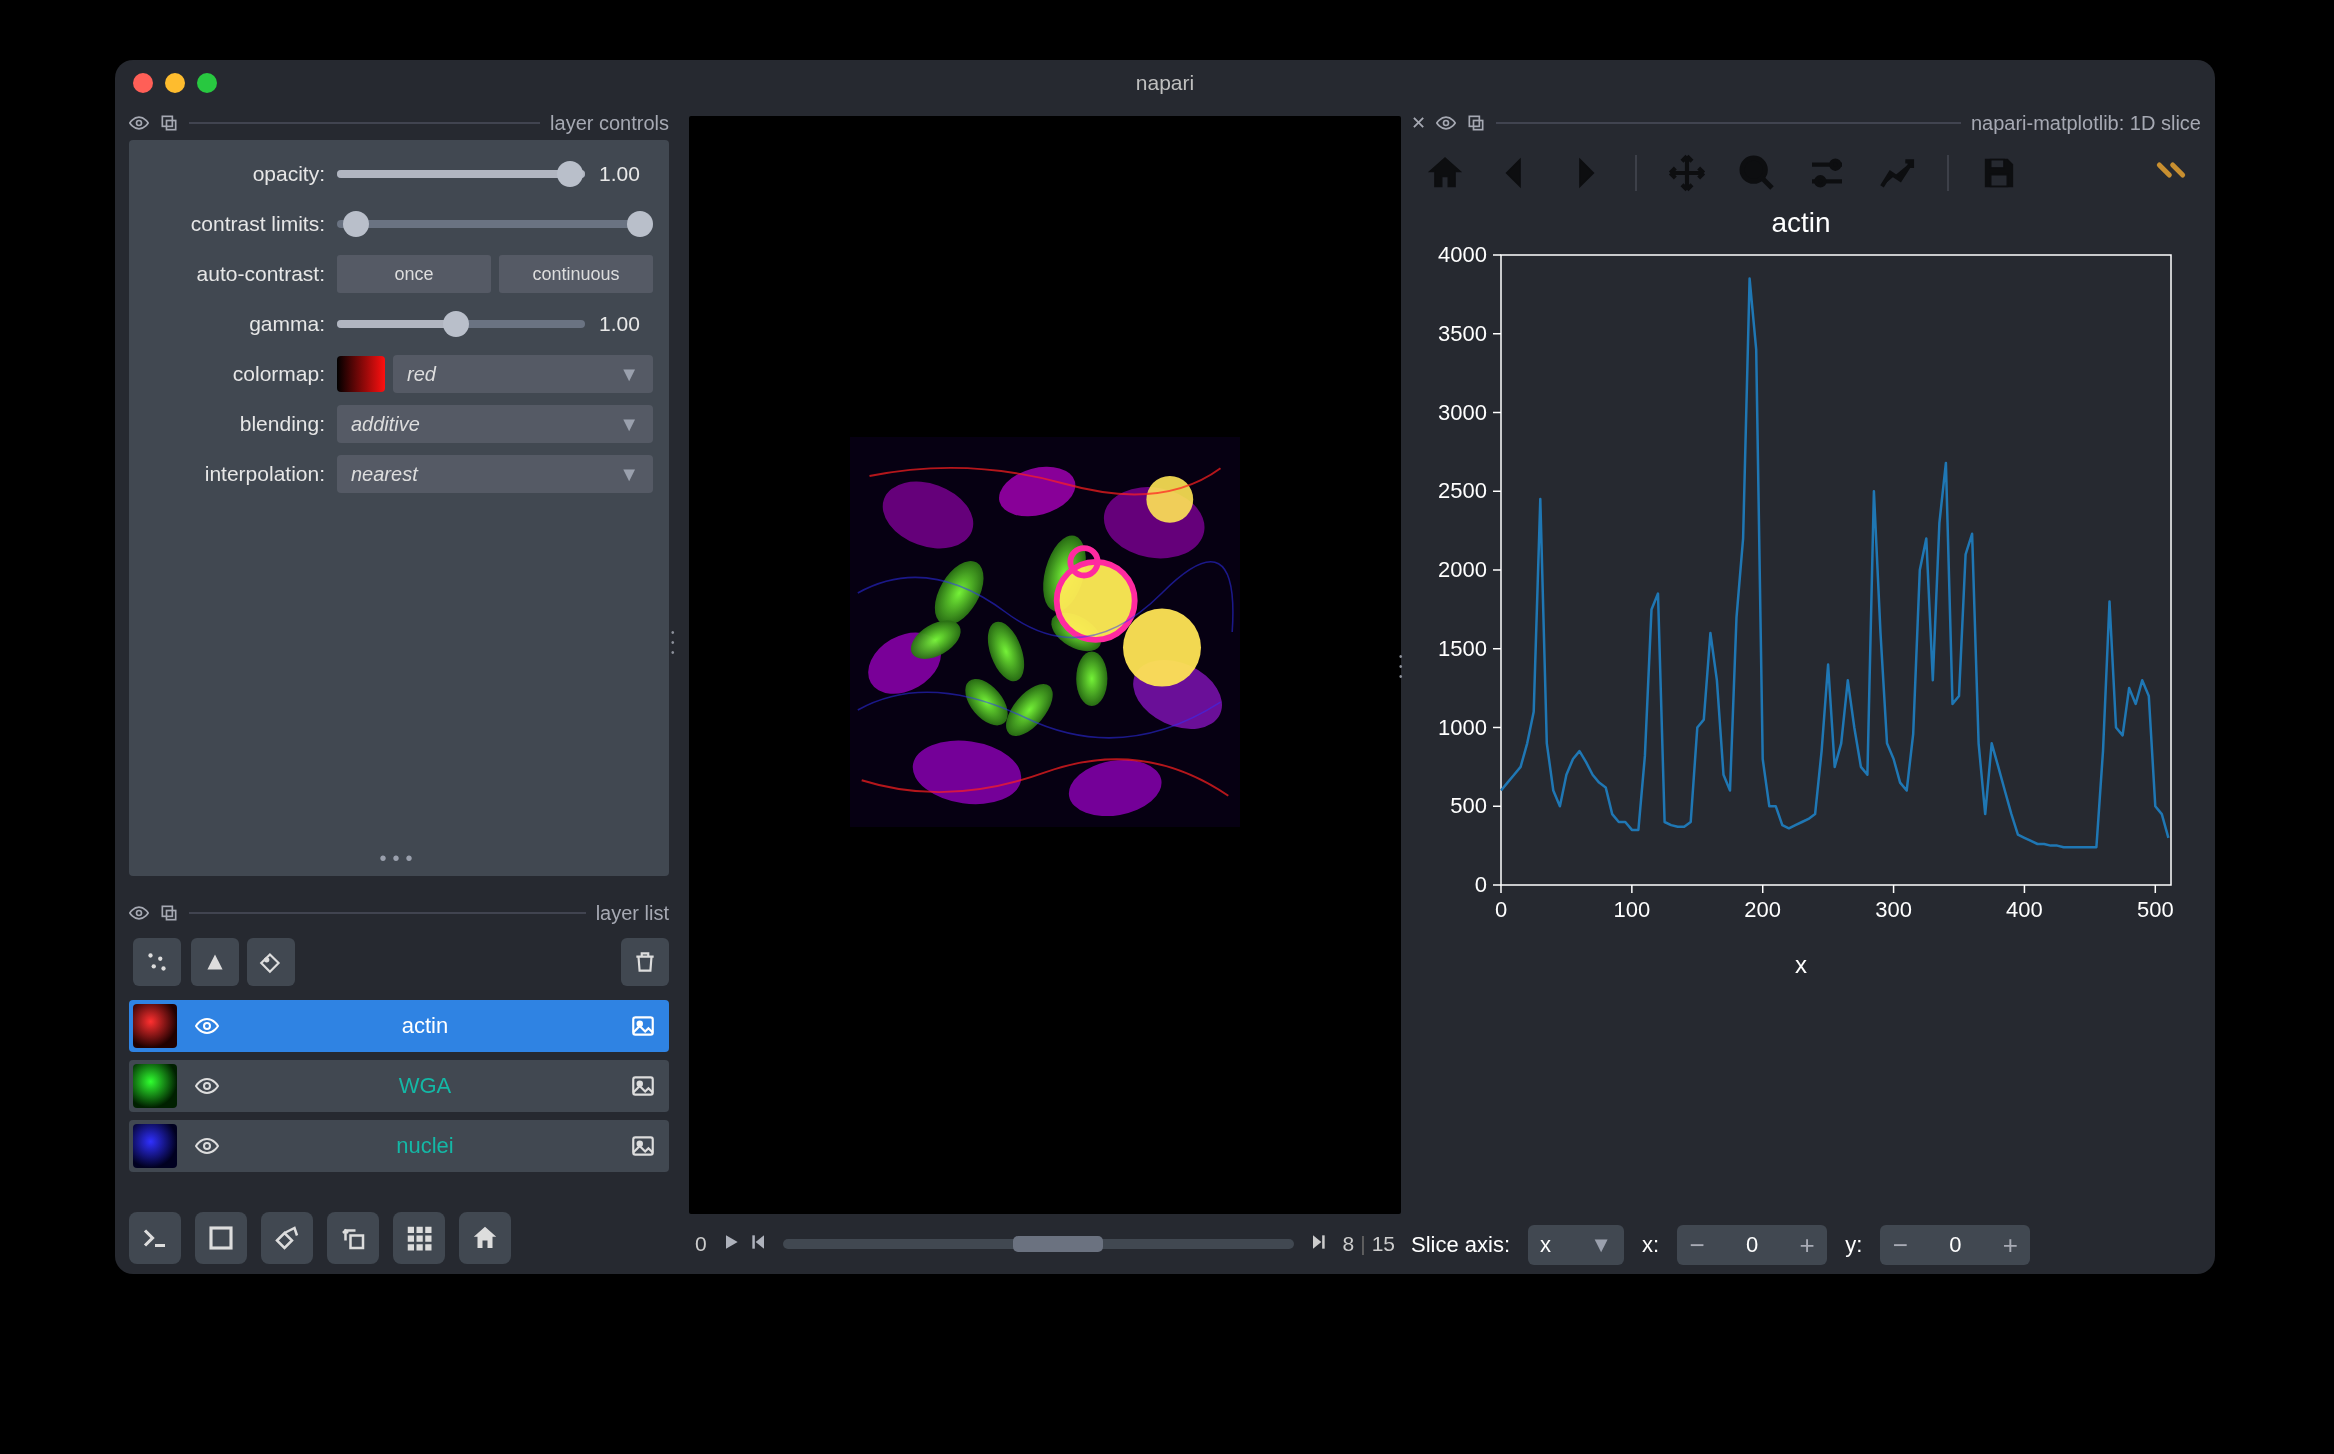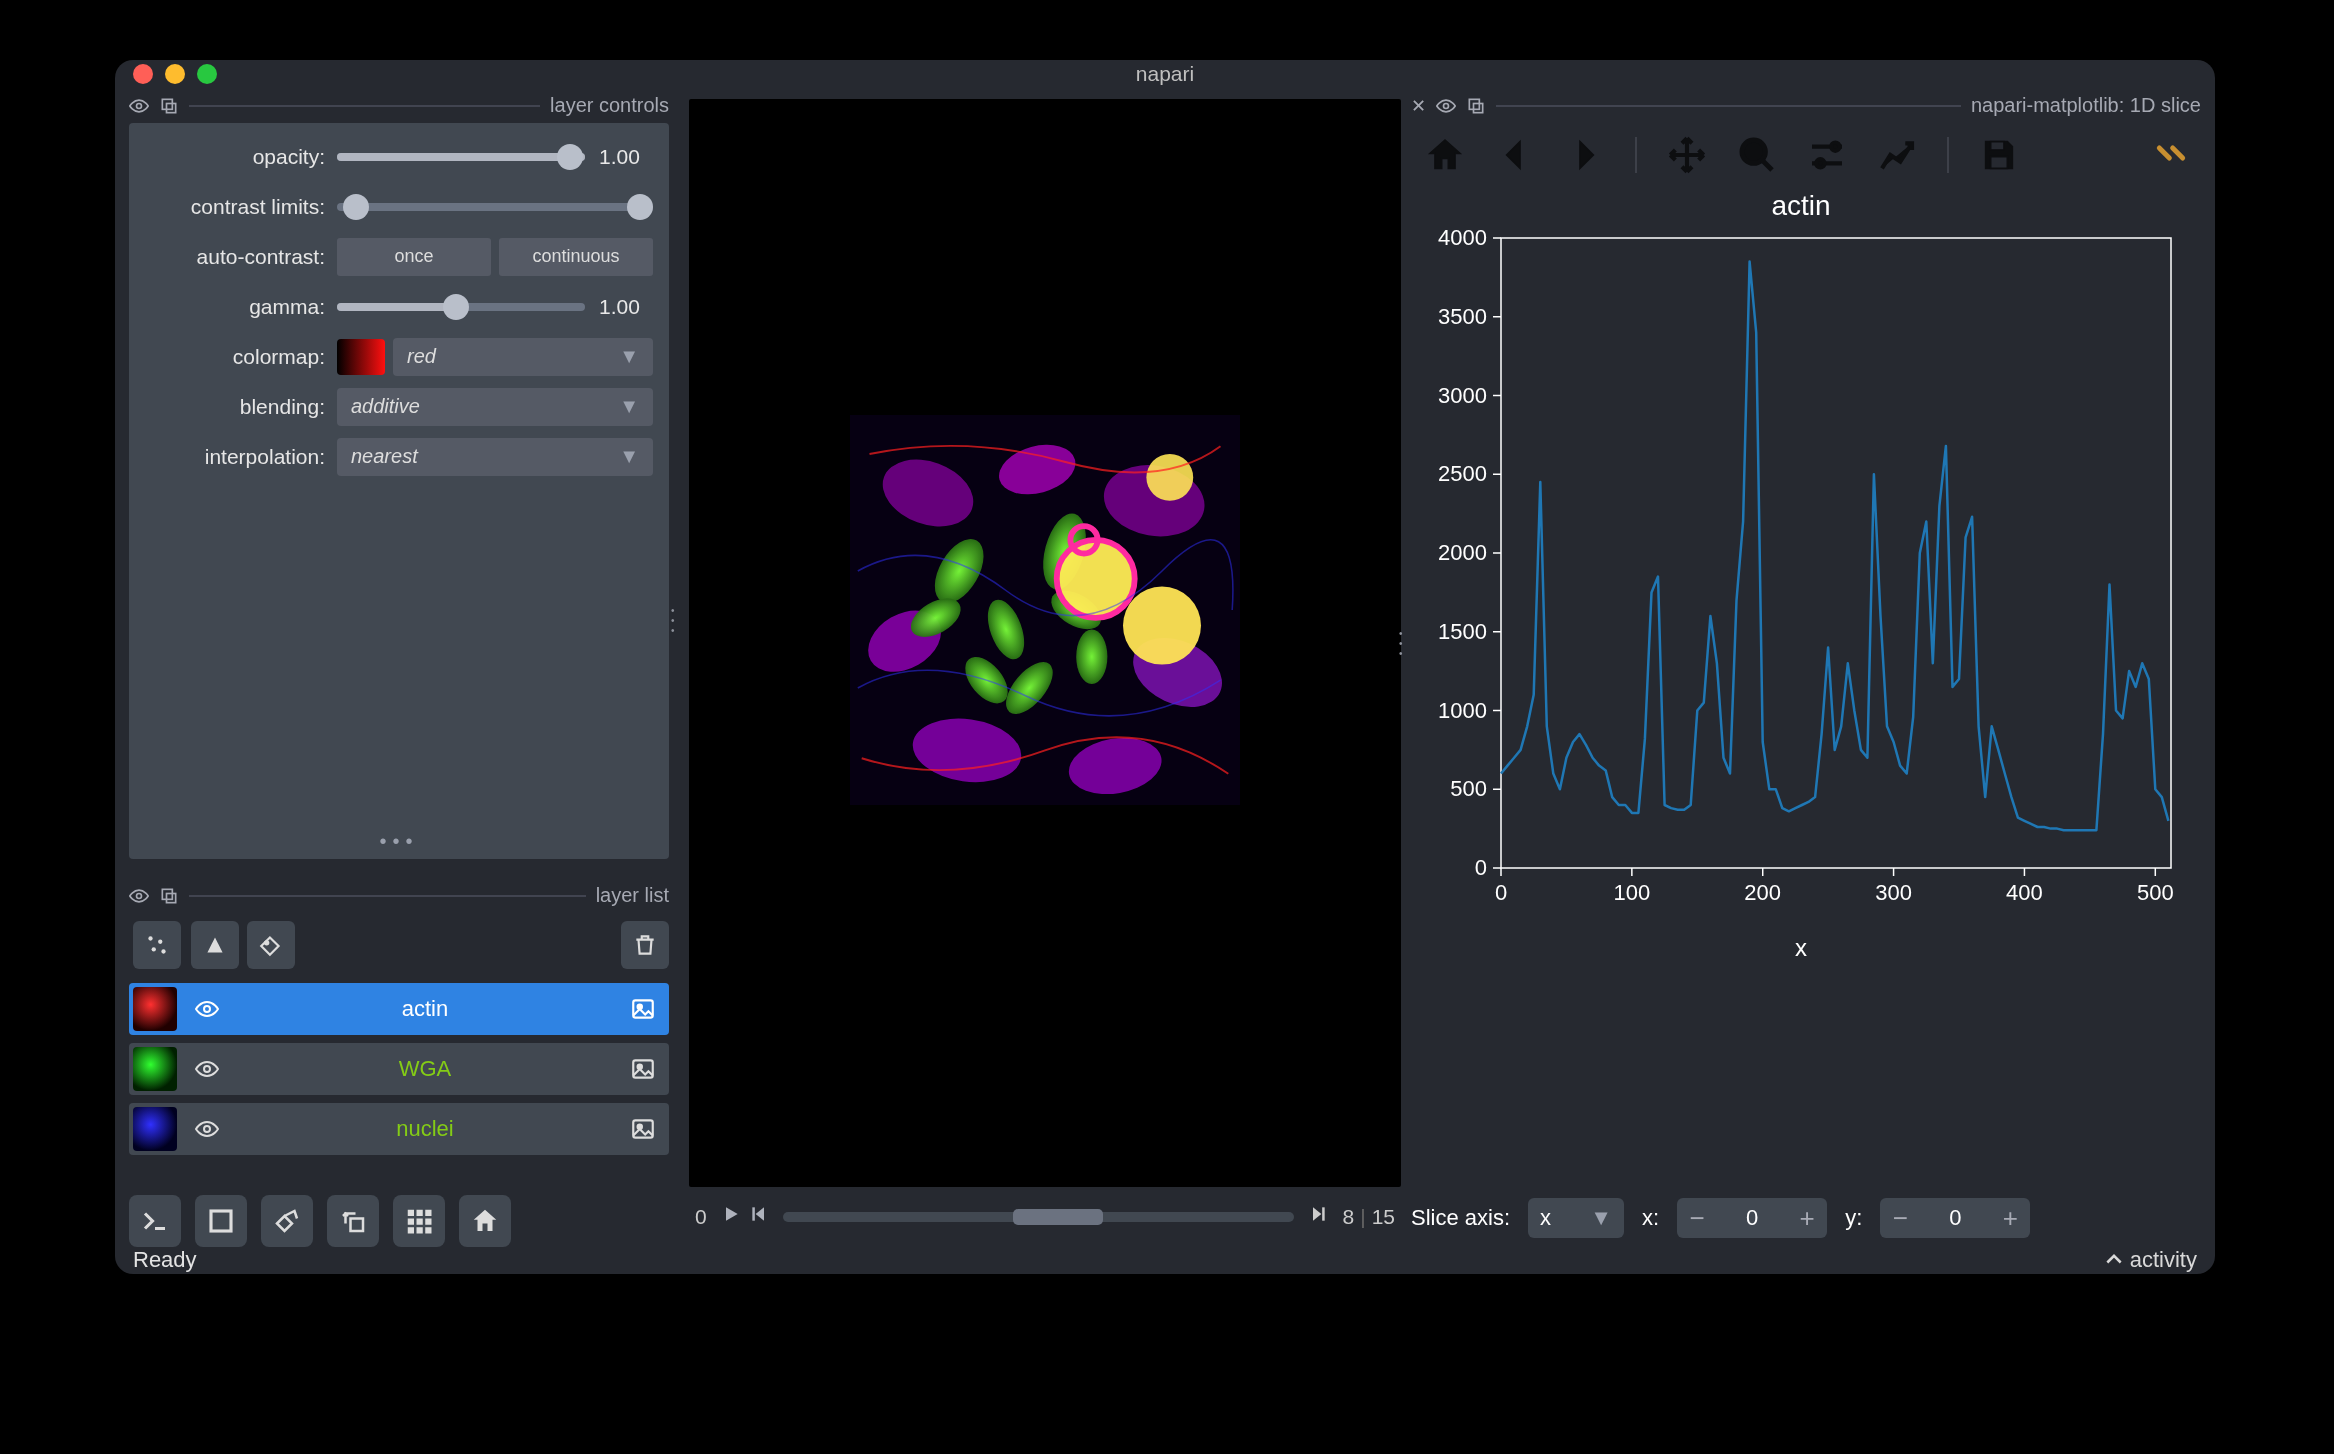--- a/index.html
+++ b/index.html
@@ -86,21 +86,21 @@
   .sq-btn svg { width:26px; height:26px; }
   .sq-btn.solo{ margin-left:4px;}
   .sq-group { display:flex; gap:8px; background:transparent; }
   .spacer-flex { flex:1; }
 
   .layers {
     margin-top:14px; display:flex; flex-direction:column; gap:8px;
   }
   .layer {
     display:grid; grid-template-columns: 52px 52px 1fr 52px; align-items:center;
-    height:52px; border-radius:4px; background:#414851; color:#84cc16; font-size:22px;
+    height:52px; border-radius:4px; background:#414851; color:#14b8a6; font-size:22px;
   }
   .layer.sel { background:#2f83e3; color:#fff; }
   .thumb-sq{ width:44px;height:44px;margin-left:4px;border-radius:4px; }
   .eye{ display:flex;align-items:center;justify-content:center;color:#ddd }
   .layer.sel .eye{color:#fff}
   .layer .name{text-align:center}
   .layer .typeicon{display:flex;align-items:center;justify-content:center;color:#ddd}
   .layer.sel .typeicon{color:#fff}
   .layer .typeicon svg{width:26px;height:26px}
 
@@ -646,23 +646,14 @@
         <span>y:</span>
         <div class="num-step">
           <div class="pm">−</div>
           <div class="val">0</div>
           <div class="pm">+</div>
         </div>
       </div>
     </div>
   </div>
 
-  <div class="statusbar">
-    <span>Ready</span>
-    <span class="act">
-      <svg viewBox="0 0 24 24" fill="none" stroke="currentColor" stroke-width="3">
-          <path d="M4 15l8-8 8 8"></path>
-        </svg>
-      <span>activity</span>
-    </span>
-  </div>
 
 </div>
 
 </body></html>

